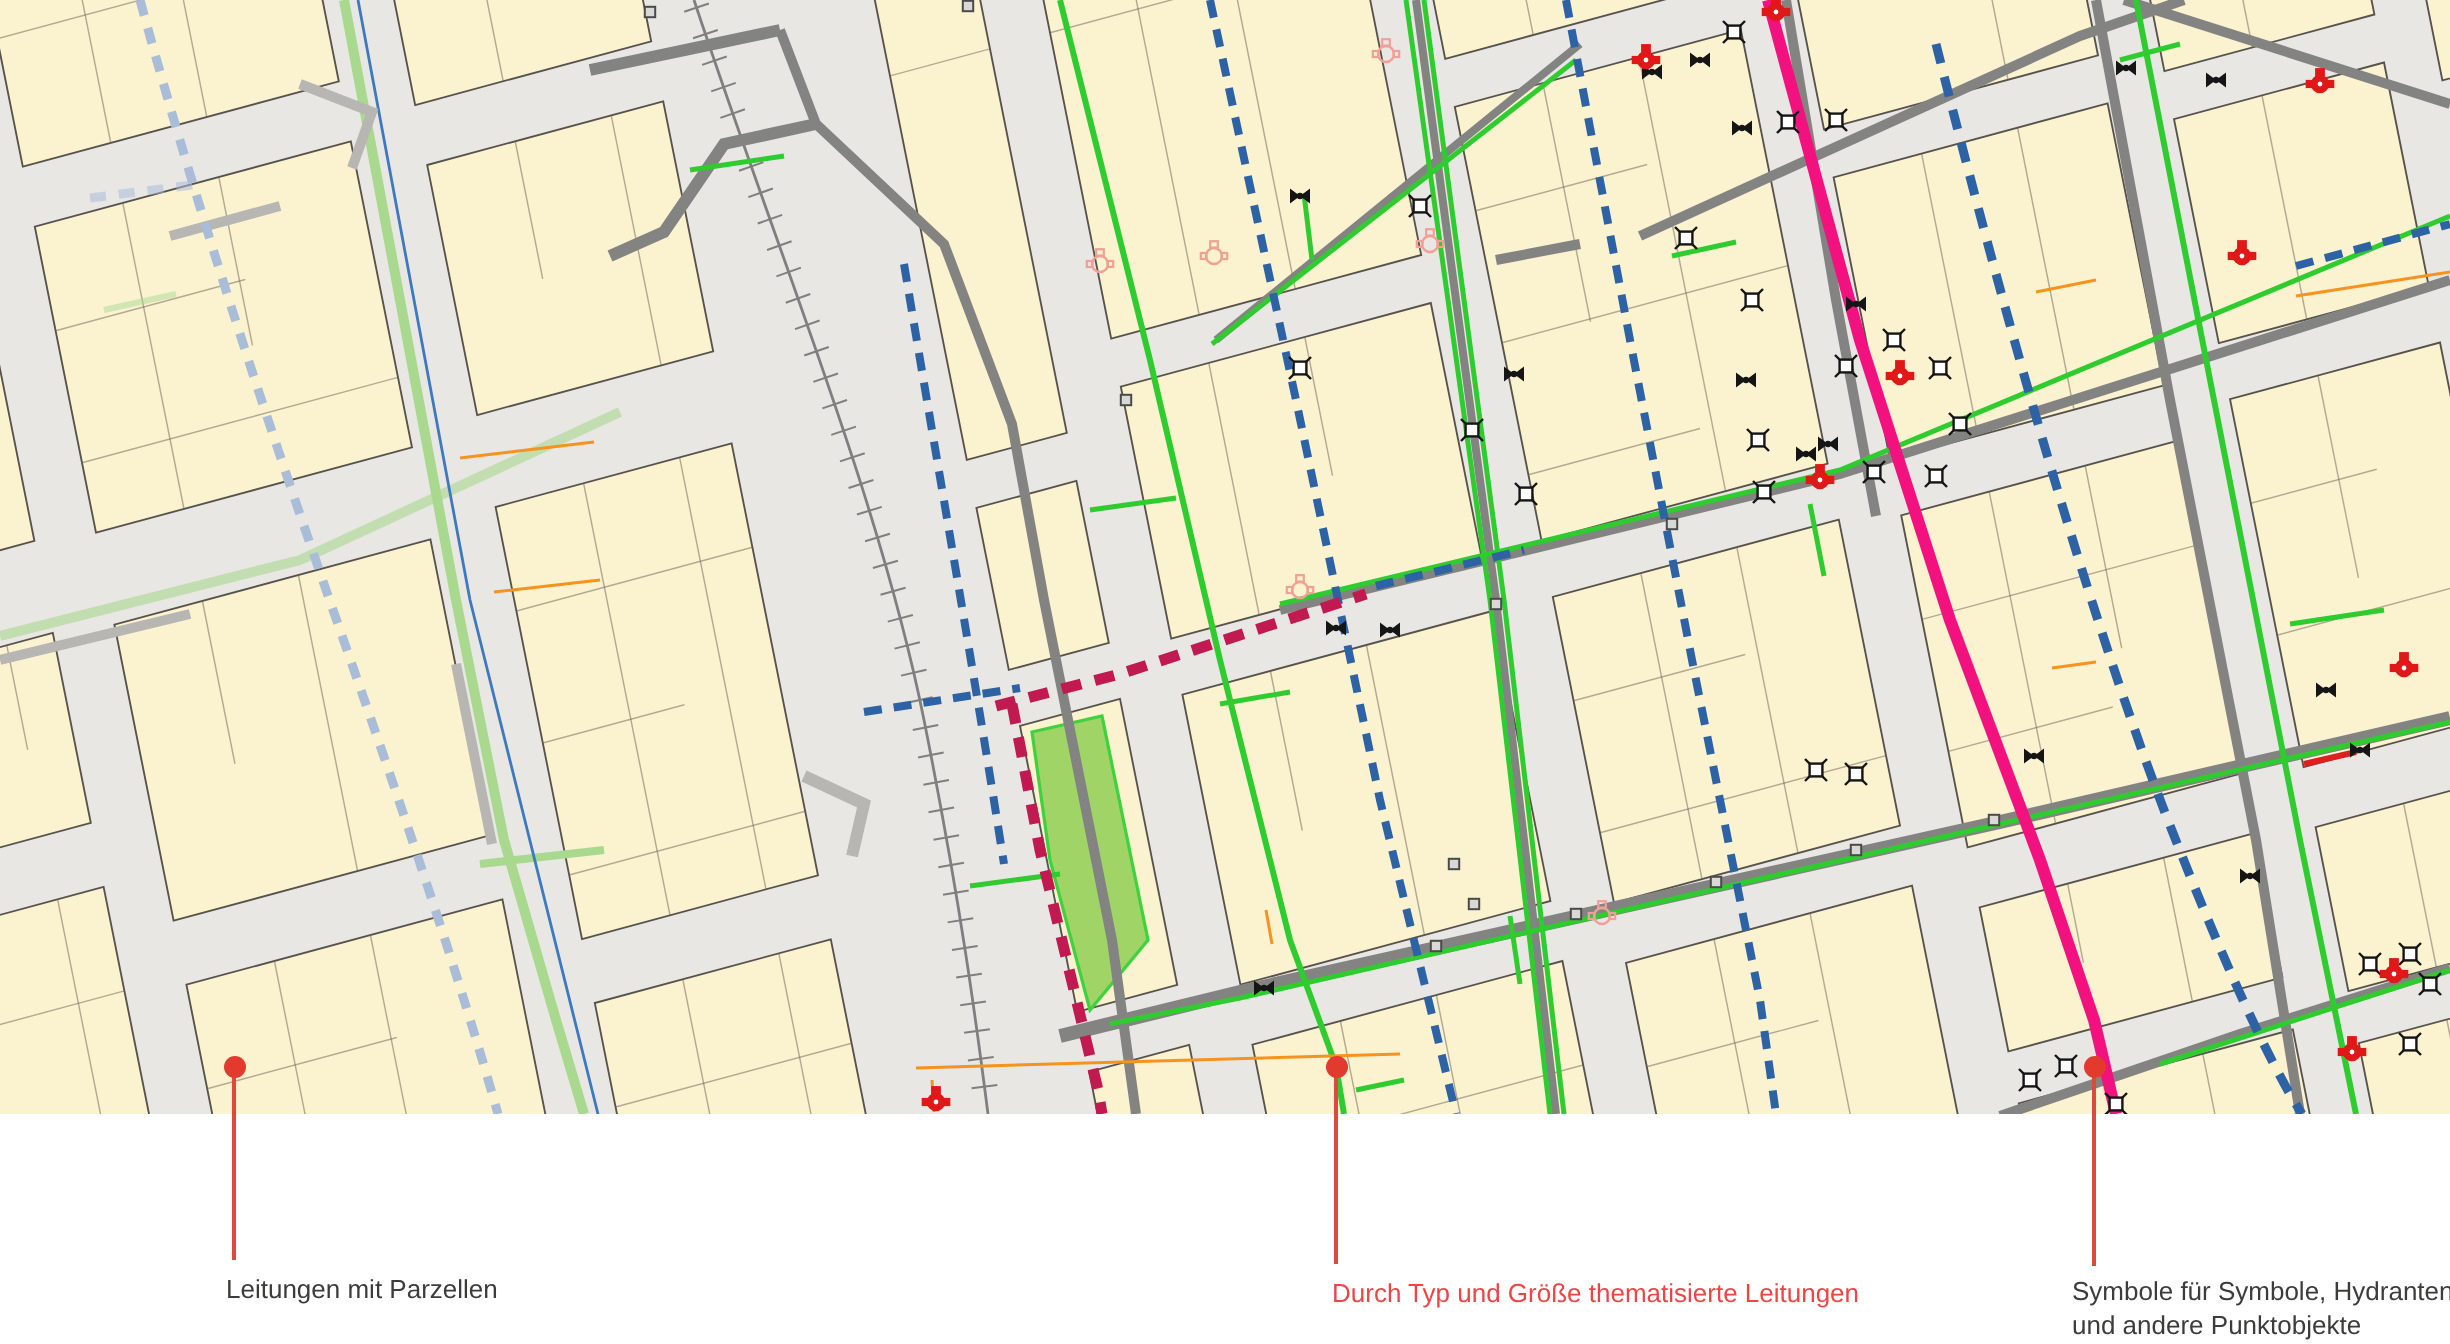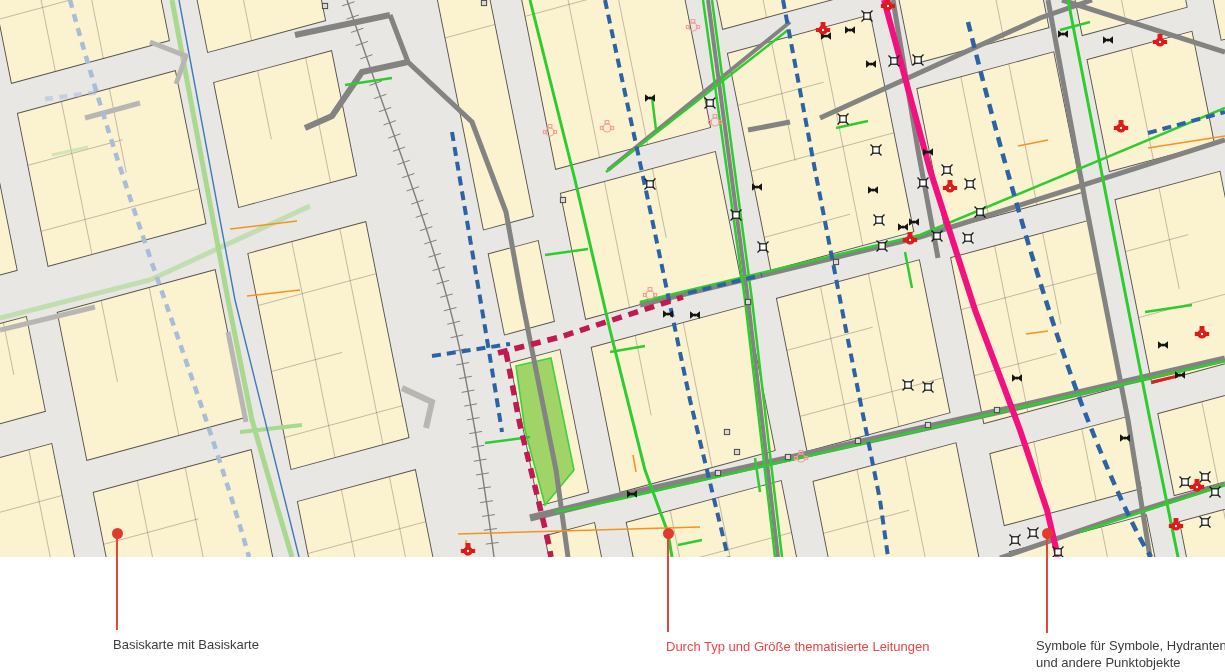--- a/index.html
+++ b/index.html
@@ -633,21 +633,21 @@
           <circle cx="801" cy="458" r="4" fill="none" stroke="#f0a096" stroke-width="1.2"></circle>
         </g>
       </g>
     </svg>
 
   <div id="callouts">
     <div class="callout">
       <div class="callout-line" style="left: 116px; top: 533px; height: 97px; background: rgb(221, 74, 61);"></div>
       <div class="callout-dot" style="left: 111.5px; top: 527.5px; background: rgb(226, 58, 44);"></div>
       <div class="callout-label" style="left: 113px; top: 636px; color: rgb(60, 60, 59);">
-        <div>Basiskarte mit Basiskarte</div>
+        <div>Leitungen mit Parzellen</div>
         <div></div>
       </div>
     </div>
     <div class="callout">
       <div class="callout-line" style="left: 667px; top: 533px; height: 99px; background: rgb(221, 74, 61);"></div>
       <div class="callout-dot" style="left: 662.5px; top: 527.5px; background: rgb(226, 58, 44);"></div>
       <div class="callout-label" style="left: 666px; top: 638px; color: #ef4444;">
         <div>Durch Typ und Größe thematisierte Leitungen</div>
         <div></div>
       </div>

